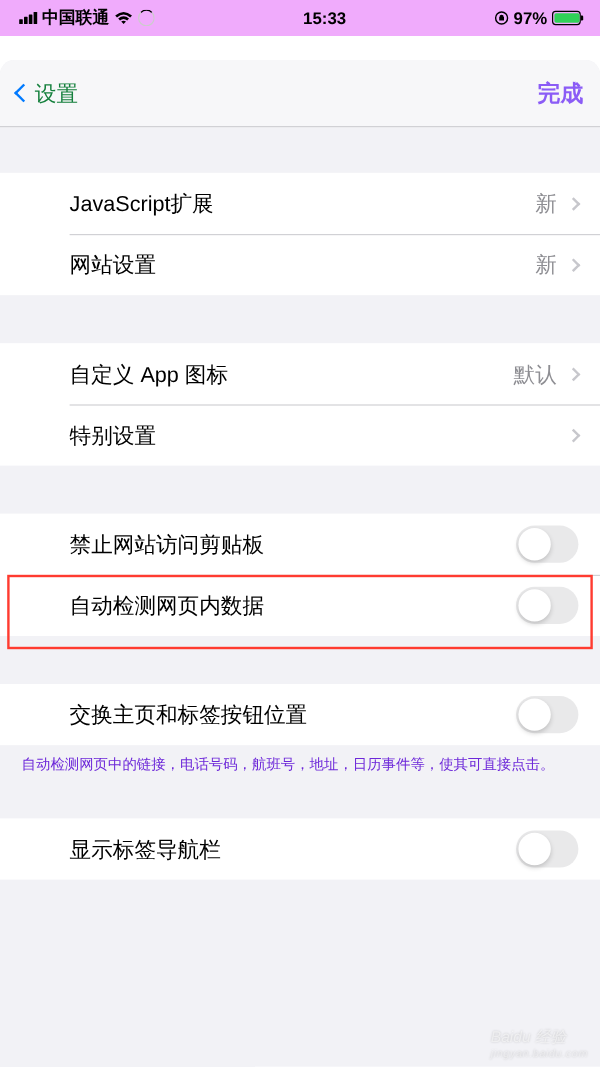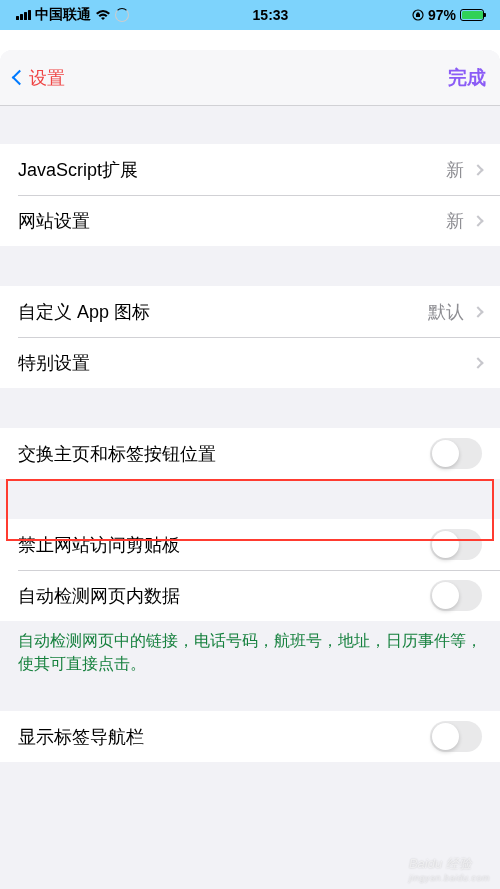--- a/index.html
+++ b/index.html
@@ -6,21 +6,21 @@
     body {
       font-family: -apple-system, "PingFang SC", "Helvetica Neue", sans-serif;
       width: 500px;
       height: 889px;
       background: #f2f2f6;
       position: relative;
       overflow: hidden;
     }
     .status-bar {
       height: 30px;
-      background: #7dd3fc;
+      background: #f0abfc;
       display: flex;
       align-items: center;
       justify-content: space-between;
       padding: 0 16px;
       font-size: 14px;
       font-weight: 600;
     }
     .status-left { display: flex; align-items: center; gap: 4px; }
     .status-right { display: flex; align-items: center; gap: 4px; }
     .signal-bars { display: flex; align-items: flex-end; gap: 1px; }
@@ -54,28 +54,28 @@
     }
     .nav {
       height: 56px;
       background: #f7f7f9;
       display: flex;
       align-items: center;
       justify-content: space-between;
       padding: 0 14px;
       border-bottom: 0.5px solid #d1d1d5;
     }
-    .nav-left { display: flex; align-items: center; color: #ef4444; font-size: 18px; }
+    .nav-left { display: flex; align-items: center; color: #15803d; font-size: 18px; }
     .nav-center { font-size: 18px; font-weight: 600; position: absolute; left: 50%; transform: translateX(-50%); }
     .nav-right { color: #8b5cf6; font-size: 19px; font-weight: 600; }
     .chevron-left { display: inline-block; width: 11px; height: 11px; border-left: 2.5px solid #007aff; border-bottom: 2.5px solid #007aff; transform: rotate(45deg); margin-right: 4px; }
 
     .content { position: absolute; top: 56px; left: 0; right: 0; bottom: 0; overflow-y: auto; }
 
-    .group { margin-top: 36px; background: #fff; }
+    .group { margin-top: 36px; background: #fff; padding-left: 40px; }
     .group:first-child { margin-top: 38px; }
     .group + .group.tight { margin-top: 40px; }
     .row {
       min-height: 51px;
       display: flex;
       align-items: center;
       padding: 0 18px;
       position: relative;
     }
     .row + .row::before {
@@ -85,21 +85,21 @@
       height: 0.5px;
       background: #d1d1d5;
     }
     .row-label { flex: 1; font-size: 18px; color: #000; }
     .row-value { color: #8e8e93; font-size: 18px; margin-right: 10px; }
     .chevron-right { width: 8px; height: 8px; border-top: 2px solid #c7c7cc; border-right: 2px solid #c7c7cc; transform: rotate(45deg); }
 
     .toggle { width: 52px; height: 31px; background: #e9e9ea; border-radius: 16px; position: relative; flex-shrink: 0; }
     .toggle-knob { width: 27px; height: 27px; background: #fff; border-radius: 50%; position: absolute; top: 2px; left: 2px; box-shadow: 0 2px 4px rgba(0,0,0,0.18); }
 
-    .footer-text { padding: 8px 18px 0; font-size: 16px; color: #15803d; line-height: 1.45; }
+    .footer-text { padding: 8px 18px 0; font-size: 12px; color: #6d28d9; line-height: 1.45; }
 
     .highlight {
       position: absolute;
       left: 6px; right: 6px;
       top: 479px;
       height: 62px;
       border: 2.5px solid #ff3b30;
       pointer-events: none;
       z-index: 5;
     }
@@ -178,36 +178,36 @@
         <span class="chevron-right"></span>
       </div>
       <div class="row">
         <span class="row-label">特别设置</span>
         <span class="chevron-right"></span>
       </div>
     </div>
 
     <div class="group tight">
       <div class="row">
+        <span class="row-label">禁止网站访问剪贴板</span>
+        <div class="toggle">
+            <div class="toggle-knob"></div>
+          </div>
+      </div>
+      <div class="row">
+        <span class="row-label">自动检测网页内数据</span>
+        <div class="toggle">
+            <div class="toggle-knob"></div>
+          </div>
+      </div>
+    </div>
+
+    <div class="group tight">
+      <div class="row">
         <span class="row-label">交换主页和标签按钮位置</span>
-        <div class="toggle">
-            <div class="toggle-knob"></div>
-          </div>
-      </div>
-    </div>
-
-    <div class="group tight">
-      <div class="row">
-        <span class="row-label">禁止网站访问剪贴板</span>
-        <div class="toggle">
-            <div class="toggle-knob"></div>
-          </div>
-      </div>
-      <div class="row">
-        <span class="row-label">自动检测网页内数据</span>
         <div class="toggle">
             <div class="toggle-knob"></div>
           </div>
       </div>
     </div>
     <div class="footer-text">自动检测网页中的链接，电话号码，航班号，地址，日历事件等，使其可直接点击。</div>
 
     <div class="group tight">
       <div class="row">
         <span class="row-label">显示标签导航栏</span>

